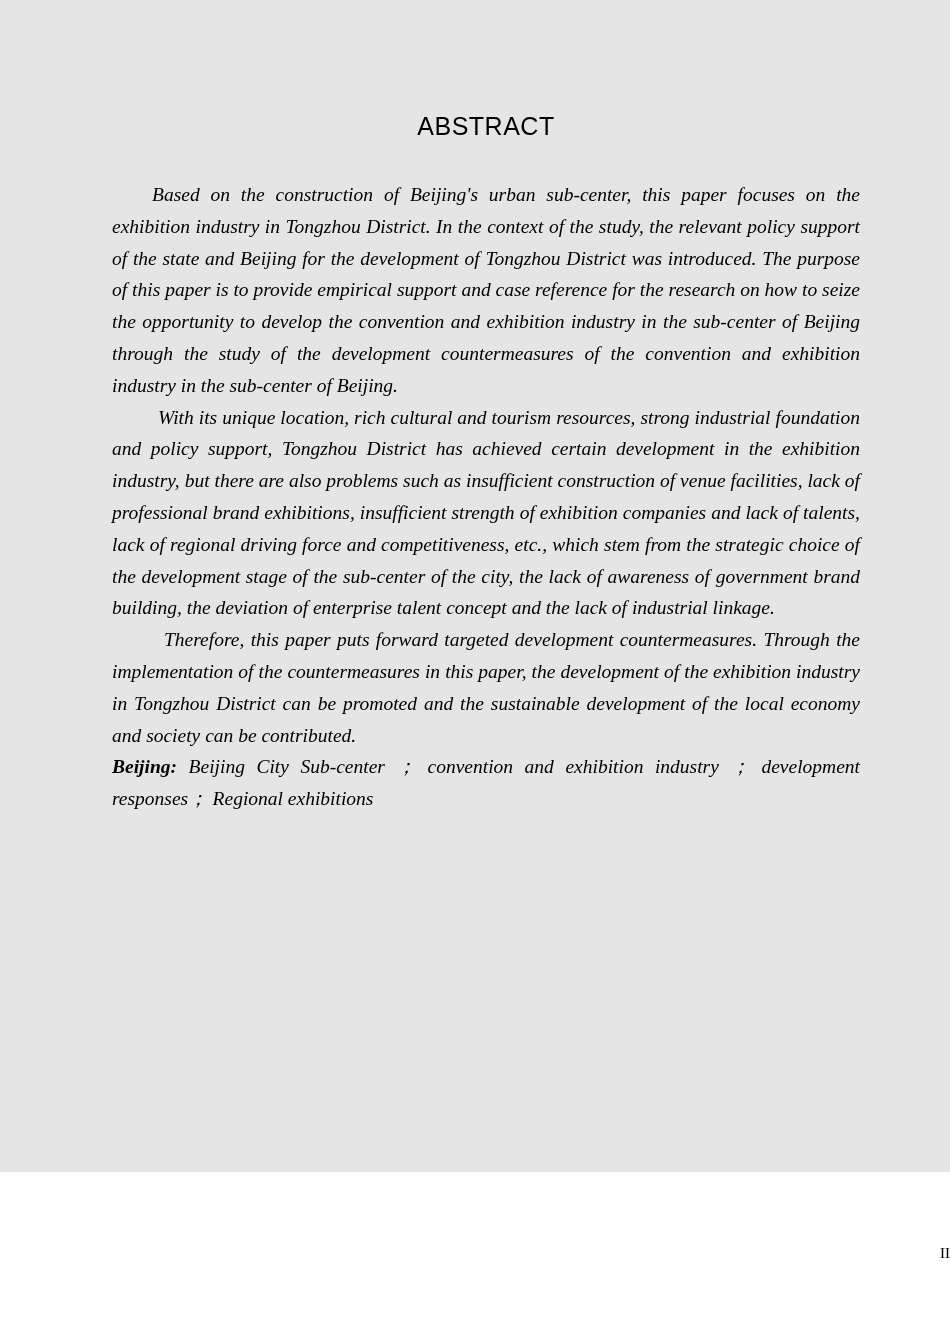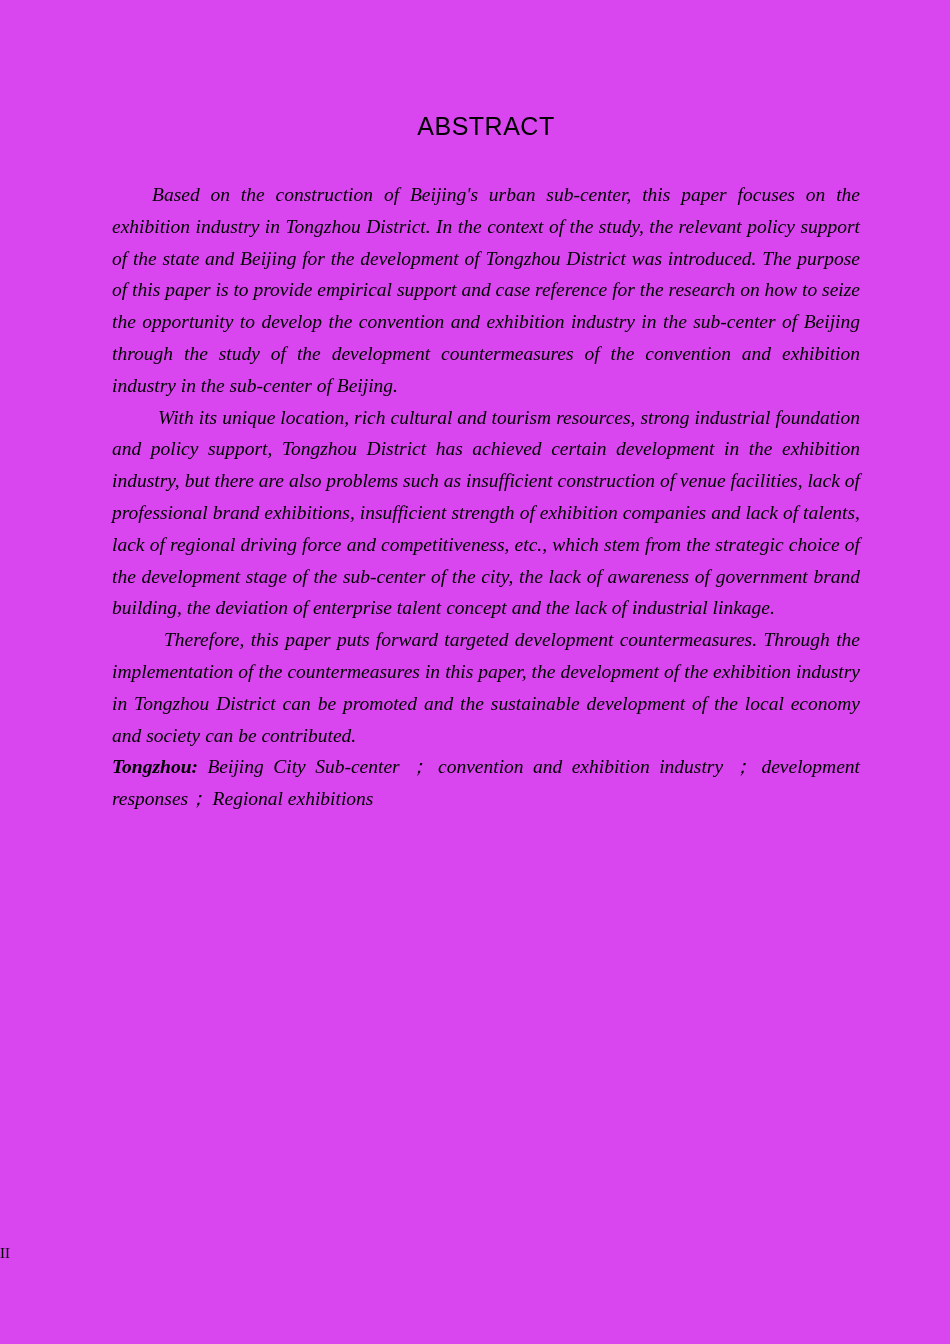--- a/index.html
+++ b/index.html
@@ -12,22 +12,22 @@
     height: 1344px;
     position: relative;
     font-family: "Liberation Serif", serif;
     color: #000000;
   }
   .page {
     position: absolute;
     left: 0;
     top: 0;
     width: 950px;
-    height: 1344px;
-    background: #d946ef;
+    height: 1172px;
+    background: #e5e5e5;
     box-sizing: border-box;
   }
   .content {
     position: absolute;
     left: 112px;
     top: 0;
     width: 748px;
   }
   .doc-title {
     margin: 0;
@@ -65,32 +65,32 @@
     text-indent: 0;
   }
   .keywords .kw-label {
     font-weight: bold;
   }
   .page-number {
     position: absolute;
     left: 0;
     top: 1245px;
     width: 950px;
-    text-align: left;
+    text-align: right;
     font-size: 15px;
     font-family: "Liberation Serif", serif;
   }
 </style>
 </head>
 <body>
 
 <div class="page">
   <div class="content">
     <h1 class="doc-title">ABSTRACT</h1>
     <div class="body-block">
       <p class="para first">Based on the construction of Beijing's urban sub-center, this paper focuses on the exhibition industry in Tongzhou District. In the context of the study, the relevant policy support of the state and Beijing for the development of Tongzhou District was introduced. The purpose of this paper is to provide empirical support and case reference for the research on how to seize the opportunity to develop the convention and exhibition industry in the sub-center of Beijing through the study of the development countermeasures of the convention and exhibition industry in the sub-center of Beijing.</p>
       <p class="para second">With its unique location, rich cultural and tourism resources, strong industrial foundation and policy support, Tongzhou District has achieved certain development in the exhibition industry, but there are also problems such as insufficient construction of venue facilities, lack of professional brand exhibitions, insufficient strength of exhibition companies and lack of talents, lack of regional driving force and competitiveness, etc., which stem from the strategic choice of the development stage of the sub-center of the city, the lack of awareness of government brand building, the deviation of enterprise talent concept and the lack of industrial linkage.</p>
       <p class="para third">Therefore, this paper puts forward targeted development countermeasures. Through the implementation of the countermeasures in this paper, the development of the exhibition industry in Tongzhou District can be promoted and the sustainable development of the local economy and society can be contributed.</p>
-      <p class="keywords"><span class="kw-label">Tongzhou:</span><span class="kw-text">  Beijing City Sub-center ；  convention and exhibition industry ；  development responses；   Regional exhibitions</span></p>
+      <p class="keywords"><span class="kw-label">Beijing:</span><span class="kw-text">  Beijing City Sub-center ；  convention and exhibition industry ；  development responses；   Regional exhibitions</span></p>
     </div>
   </div>
   <div class="page-number">II</div>
 </div>
 
 </body></html>

